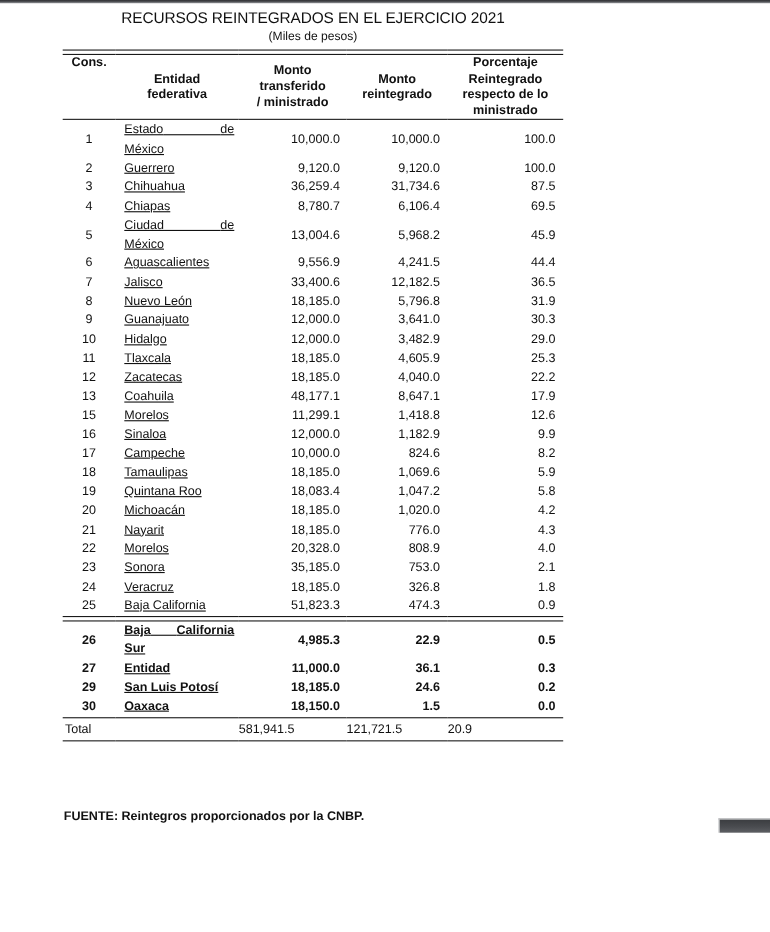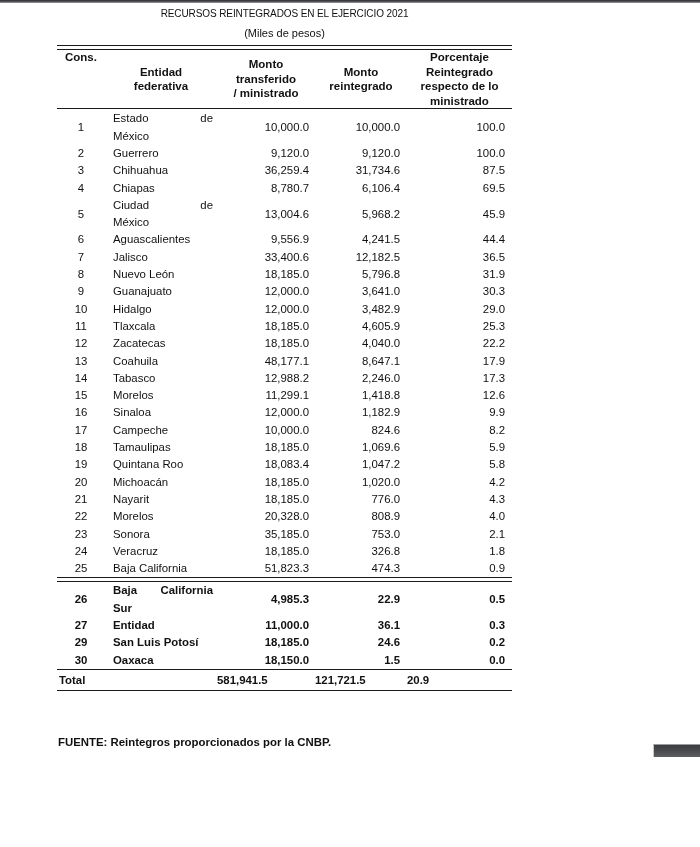--- a/index.html
+++ b/index.html
@@ -40,21 +40,21 @@
     left: 0; top: 0;
     width: 700px;
     height: 847px;
   }
 
   .title {
     position: absolute;
     left: 57px; top: 8px;
     width: 455px;
     text-align: center;
-    font-size: 10px;
+    font-size: 14px;
     letter-spacing: -0.1px;
     white-space: nowrap;
   }
   .subtitle {
     position: absolute;
     left: 57px; top: 27px;
     width: 455px;
     text-align: center;
     font-size: 11px;
   }
@@ -123,39 +123,39 @@
     line-height: 14.6px;
     vertical-align: top;
     padding-top: 5px;
     padding-bottom: 4px;
   }
   .hdr td.hdr-cons { vertical-align: top; }
 
   
   .r td { line-height: 17.3px; height: 17.3px; }
   .r td.cons { text-align: center; }
-  .r td.ent  { text-align: left; padding-left: 8px; }
+  .r td.ent  { text-align: left; padding-left: 8px; text-decoration: underline; }
   .r td.num  { text-align: right; padding-right: 6px; }
   .r td.numr { text-align: right; padding-right: 7px; }
   .r td.pct  { text-align: right; padding-right: 7px; }
 
   
   .r.two td { height: 34px; line-height: 17.3px; }
   .r.two td.ent { padding-top: 0px; }
   .just {
     display: block;
     text-align: justify;
     text-align-last: justify;
     width: 100px;
   }
 
   .bold td { font-weight: bold; }
 
   .total td {
-    font-weight: bold;
+    font-weight: normal;
     line-height: 19px;
     height: 19px;
   }
   .total td.cons { text-align: left; padding-left: 2px; }
 
   .source {
     position: absolute;
     left: 58px; top: 736px;
     font-size: 11.4px;
     font-weight: bold;
@@ -297,27 +297,20 @@
             <td class="pct">22.2</td>
           </tr>
           <tr class="r">
             <td class="cons">13</td>
             <td class="ent">Coahuila</td>
             <td class="num">48,177.1</td>
             <td class="numr">8,647.1</td>
             <td class="pct">17.9</td>
           </tr>
           <tr class="r">
-            <td class="cons">14</td>
-            <td class="ent">Tabasco</td>
-            <td class="num">12,988.2</td>
-            <td class="numr">2,246.0</td>
-            <td class="pct">17.3</td>
-          </tr>
-          <tr class="r">
             <td class="cons">15</td>
             <td class="ent">Morelos</td>
             <td class="num">11,299.1</td>
             <td class="numr">1,418.8</td>
             <td class="pct">12.6</td>
           </tr>
           <tr class="r">
             <td class="cons">16</td>
             <td class="ent">Sinaloa</td>
             <td class="num">12,000.0</td>

